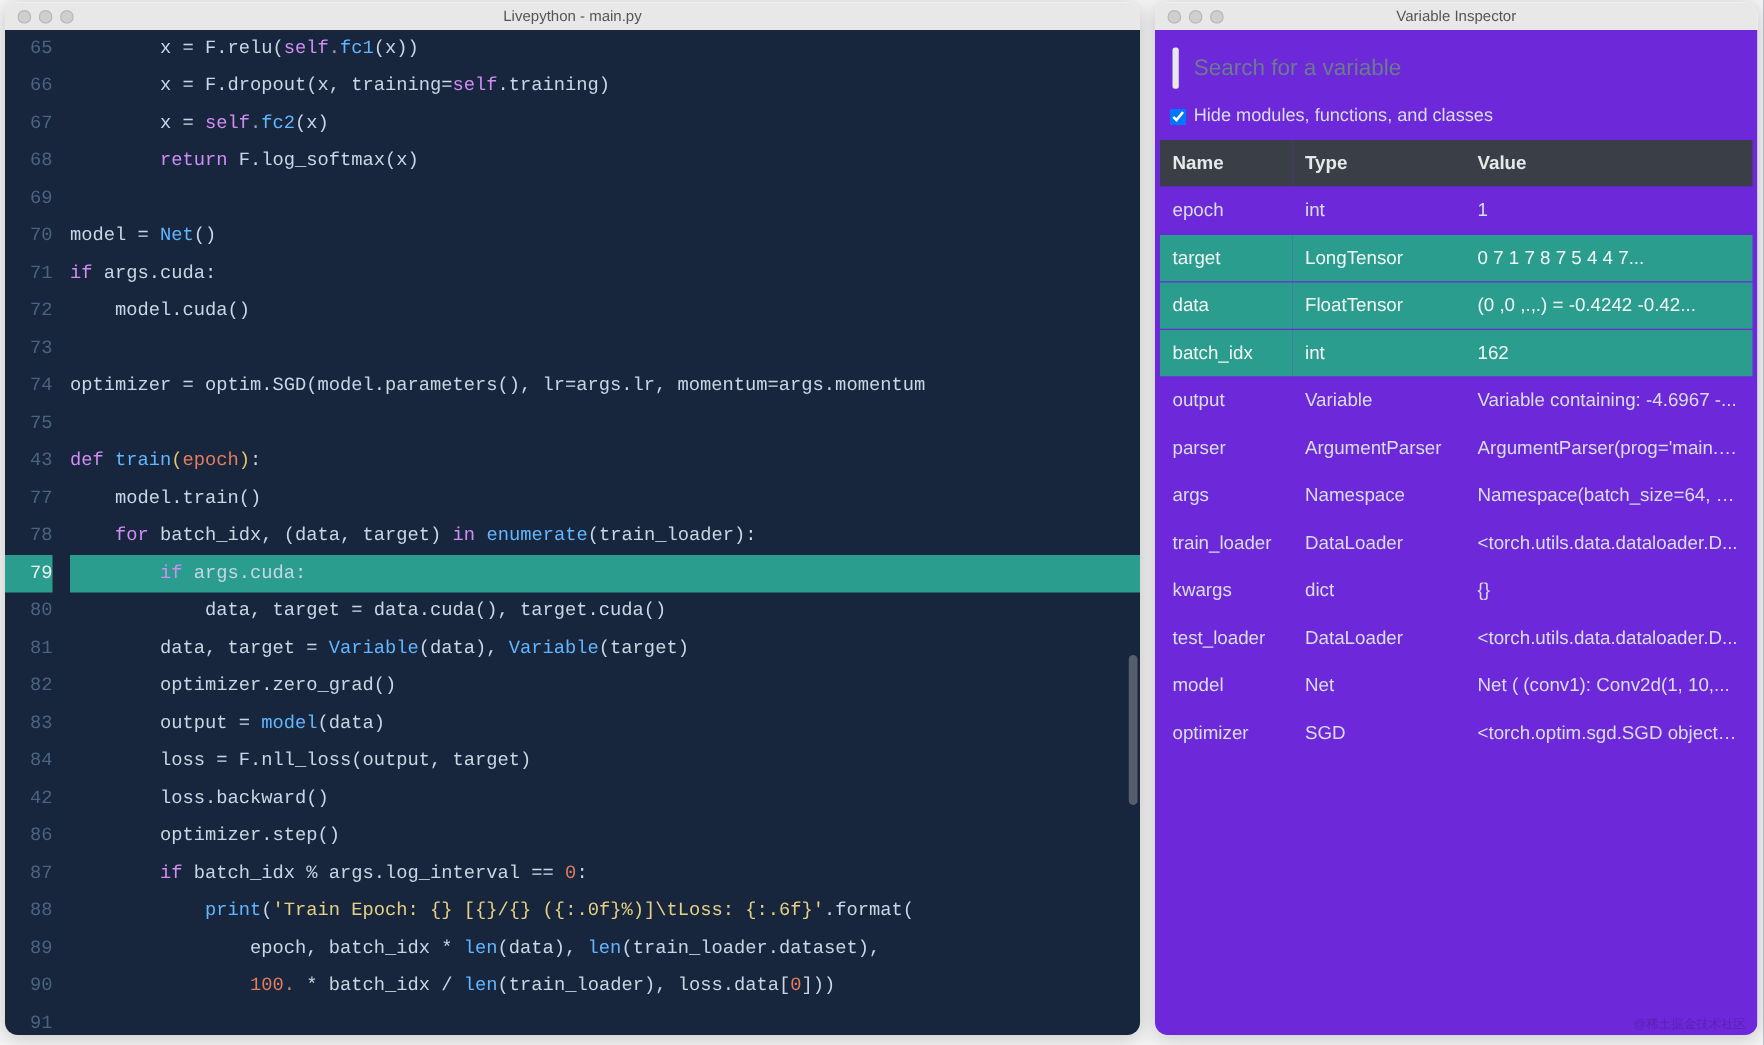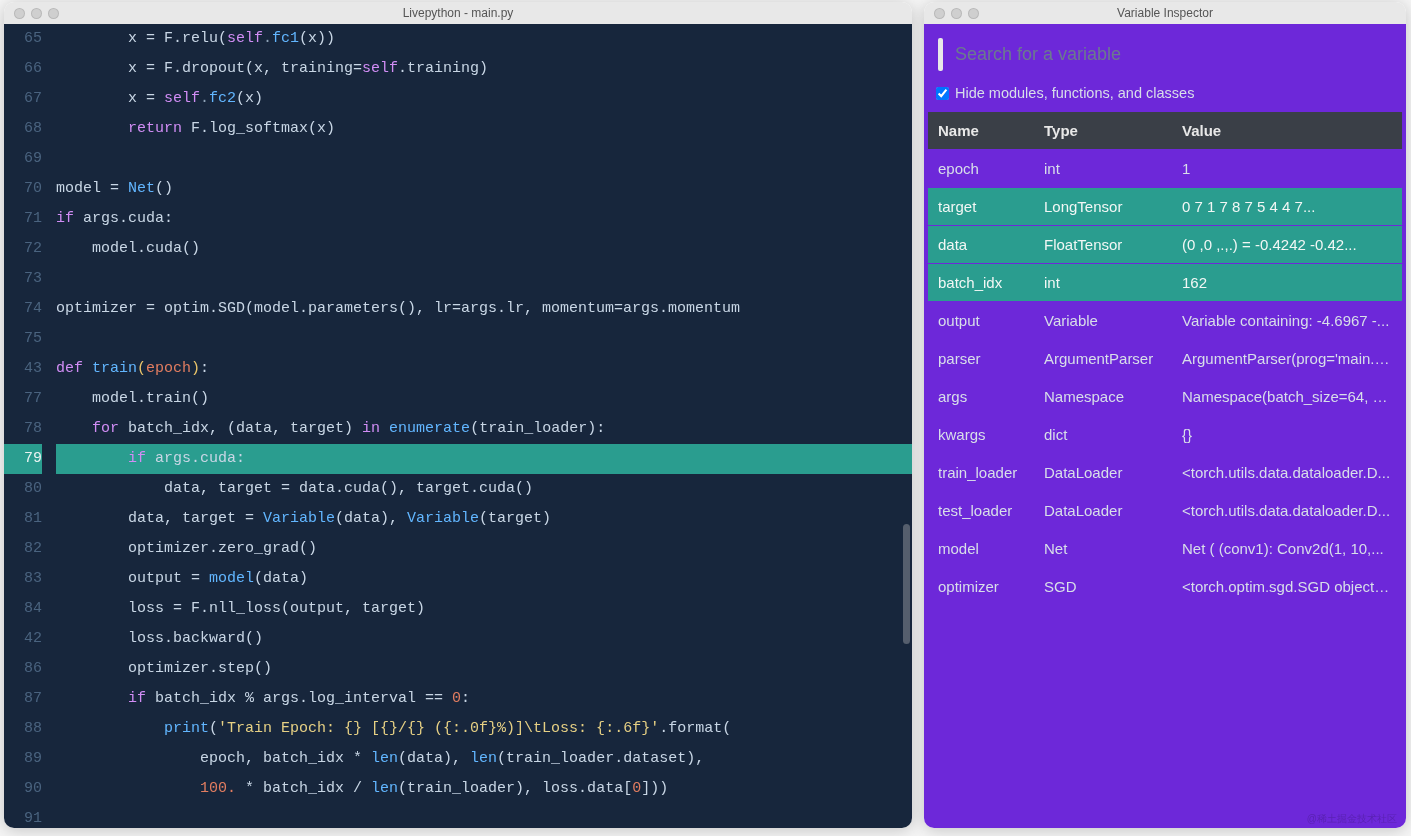--- a/index.html
+++ b/index.html
@@ -282,28 +282,28 @@
             <td>parser</td>
             <td>ArgumentParser</td>
             <td>ArgumentParser(prog='main.py',.</td>
           </tr>
           <tr>
             <td>args</td>
             <td>Namespace</td>
             <td>Namespace(batch_size=64, cuda=...</td>
           </tr>
           <tr>
+            <td>train_loader</td>
+            <td>DataLoader</td>
+            <td>&lt;torch.utils.data.dataloader.D...</td>
+          </tr>
+          <tr>
             <td>kwargs</td>
             <td>dict</td>
             <td>{}</td>
-          </tr>
-          <tr>
-            <td>train_loader</td>
-            <td>DataLoader</td>
-            <td>&lt;torch.utils.data.dataloader.D...</td>
           </tr>
           <tr>
             <td>test_loader</td>
             <td>DataLoader</td>
             <td>&lt;torch.utils.data.dataloader.D...</td>
           </tr>
           <tr>
             <td>model</td>
             <td>Net</td>
             <td>Net ( (conv1): Conv2d(1, 10,...</td>

